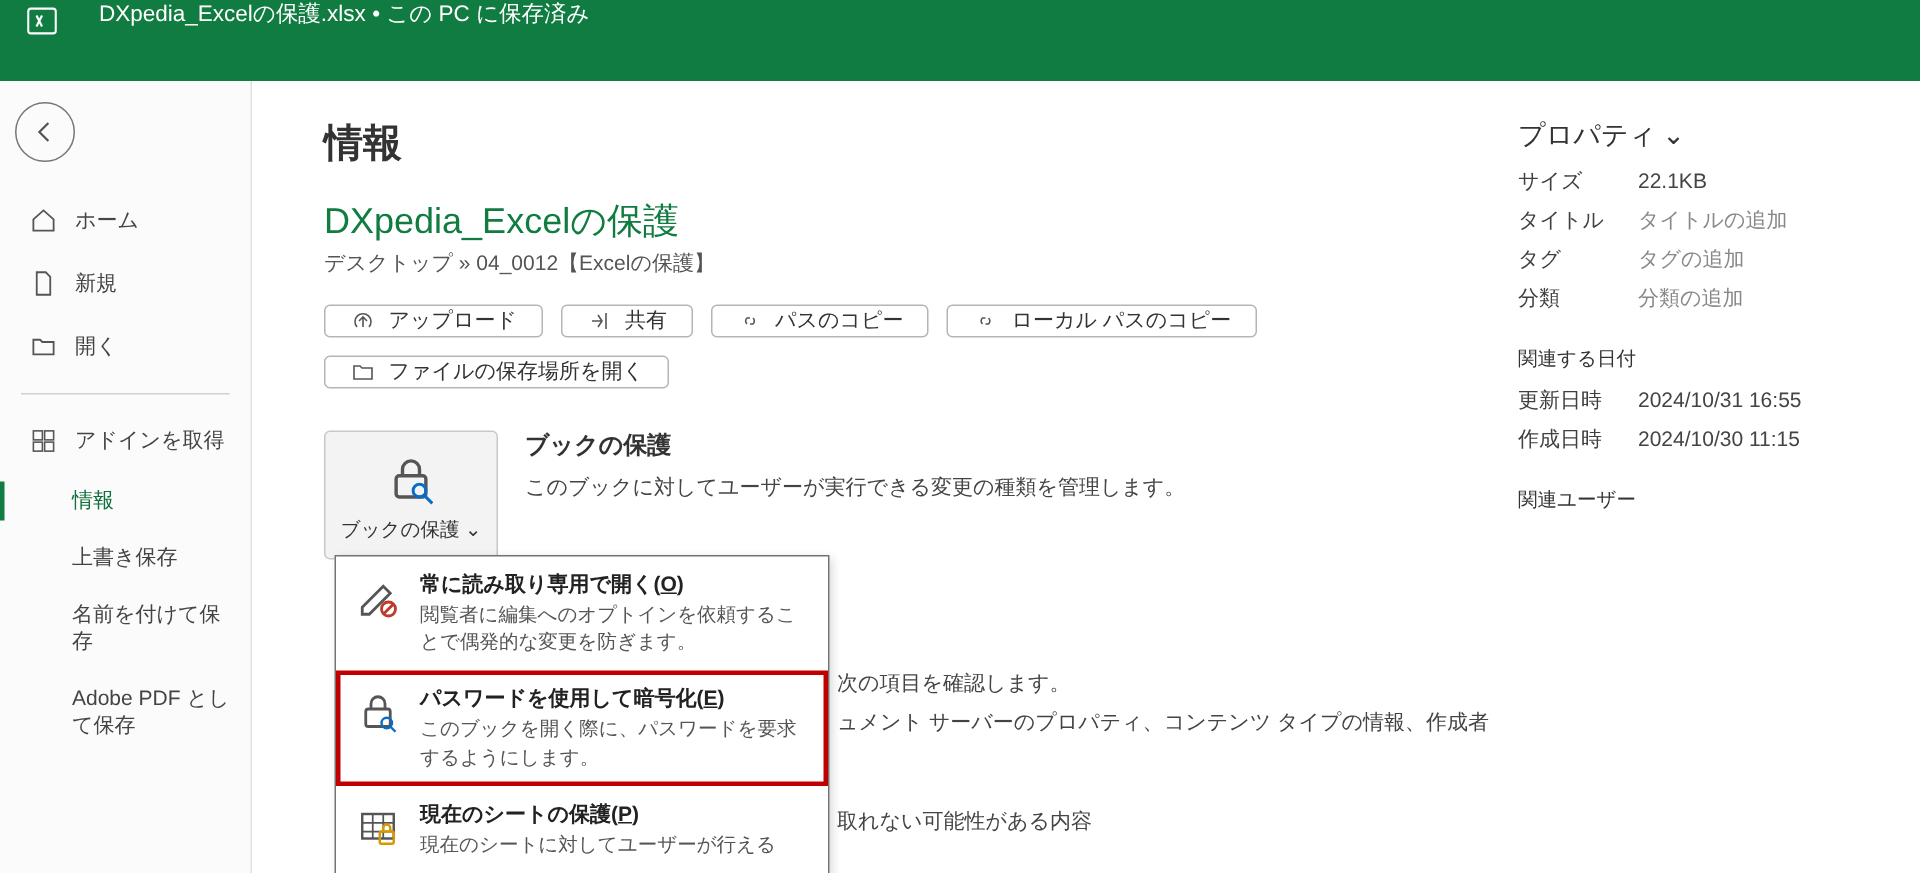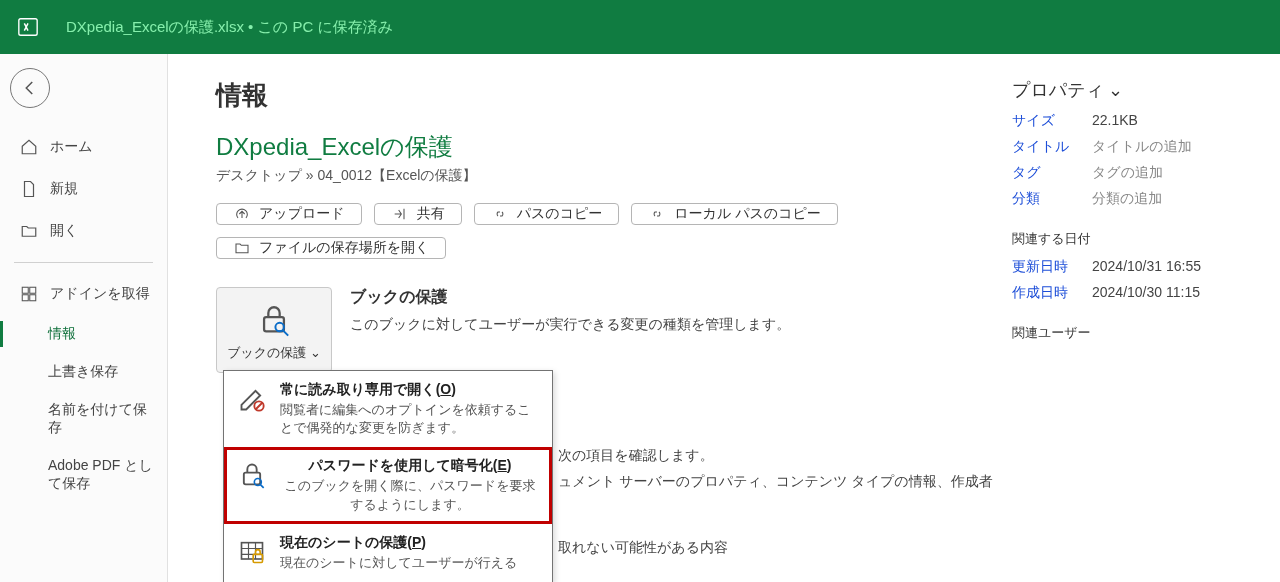--- a/index.html
+++ b/index.html
@@ -1,19 +1,19 @@
 <!DOCTYPE html>
 <html><head>
 <meta charset="utf-8">
 <style>
   * { box-sizing: border-box; margin: 0; padding: 0; font-family: "Yu Gothic UI", "Meiryo", sans-serif; }
   body { background: #ffffff; width: 1280px; height: 582px; overflow: hidden; font-size: 14px; color: #333; }
 
   
-  .titlebar { background: #107c41; color: #86efac; height: 54px; display: flex; align-items: center; padding: 0 14px; }
+  .titlebar { background: #107c41; color: #ffffff; height: 54px; display: flex; align-items: flex-start; padding: 0 14px; }
   .titlebar .app-icon { width: 28px; height: 28px; display:flex; align-items:center; justify-content:center; margin-right: 24px; }
   .titlebar .title-text { font-size: 15px; }
 
   .body-wrap { display: flex; height: calc(582px - 54px); }
 
   
   .sidebar { width: 168px; background: #fbfbfb; border-right: 1px solid #e1e1e1; padding-top: 14px; }
   .back-circle { width: 40px; height: 40px; border: 1px solid #777; border-radius: 50%; display:flex; align-items:center; justify-content:center; margin-left: 10px; margin-bottom: 18px; cursor:pointer; }
   .side-item { display:flex; align-items:center; padding: 10px 14px 10px 18px; color:#444; cursor:pointer; font-size:14px; }
   .side-item .side-ico { width: 22px; height:22px; margin-right: 10px; display:flex; align-items:center; justify-content:center; color:#555; }
@@ -37,33 +37,33 @@
 
   .info-block { display:flex; gap:18px; margin-bottom: 8px; align-items:flex-start; }
   .big-btn { width: 116px; background:#f3f3f3; border:1px solid #c8c8c8; border-radius:4px; padding: 14px 8px 10px 8px; display:flex; flex-direction:column; align-items:center; cursor:pointer; font-size:13px; text-align:center; gap:6px; }
   .big-btn .big-ico { width:36px; height:36px; display:flex; align-items:center; justify-content:center; }
   .info-text h3 { font-size:16px; font-weight:600; margin-bottom:6px; }
   .info-text p { font-size:14px; color:#444; line-height:1.5; max-width: 560px; }
 
   
   .dropdown { position:absolute; left: 223px; top: 370px; width: 330px; background:#fff; border:1px solid #737373; box-shadow: 2px 2px 6px rgba(0,0,0,.15); }
   .dd-item { display:flex; gap:12px; padding:10px 12px; cursor:pointer; align-items:flex-start; }
-  .dd-item.highlight { outline: 3px solid #c00000; outline-offset:-3px; background:#fff;text-align:center; }
+  .dd-item.highlight { outline: 3px solid #c00000; outline-offset:-3px; background:#fff; }
   .dd-ico { width:32px; height:32px; flex-shrink:0; display:flex; align-items:center; justify-content:center; margin-top:2px; }
   .dd-text .dd-title { font-size:14px; font-weight:600; color:#222; }
   .dd-text .dd-title u { text-decoration: underline; }
   .dd-text .dd-desc { font-size:13px; color:#555; line-height:1.4; margin-top:2px; }
 
   
   .behind-text { position:absolute; left:558px; font-size:14px; color:#444; line-height:1.7; }
 
   
   .prop-head { font-size:18px; color:#333; margin-bottom:10px; display:flex; align-items:center; gap:4px; }
   .prop-row { display:flex; font-size:14px; margin-bottom:8px; }
-  .prop-row .k { width: 80px; color:#1d4ed8; }
+  .prop-row .k { width: 80px; color:#404040; }
   .prop-row .v { color:#444; }
   .prop-row .placeholder { color:#888; }
   .section-head { font-size:13px; color:#333; margin-top:22px; margin-bottom:10px; }
 
   svg { display:block; }
 </style>
 </head>
 <body>
 
 <div class="titlebar">

